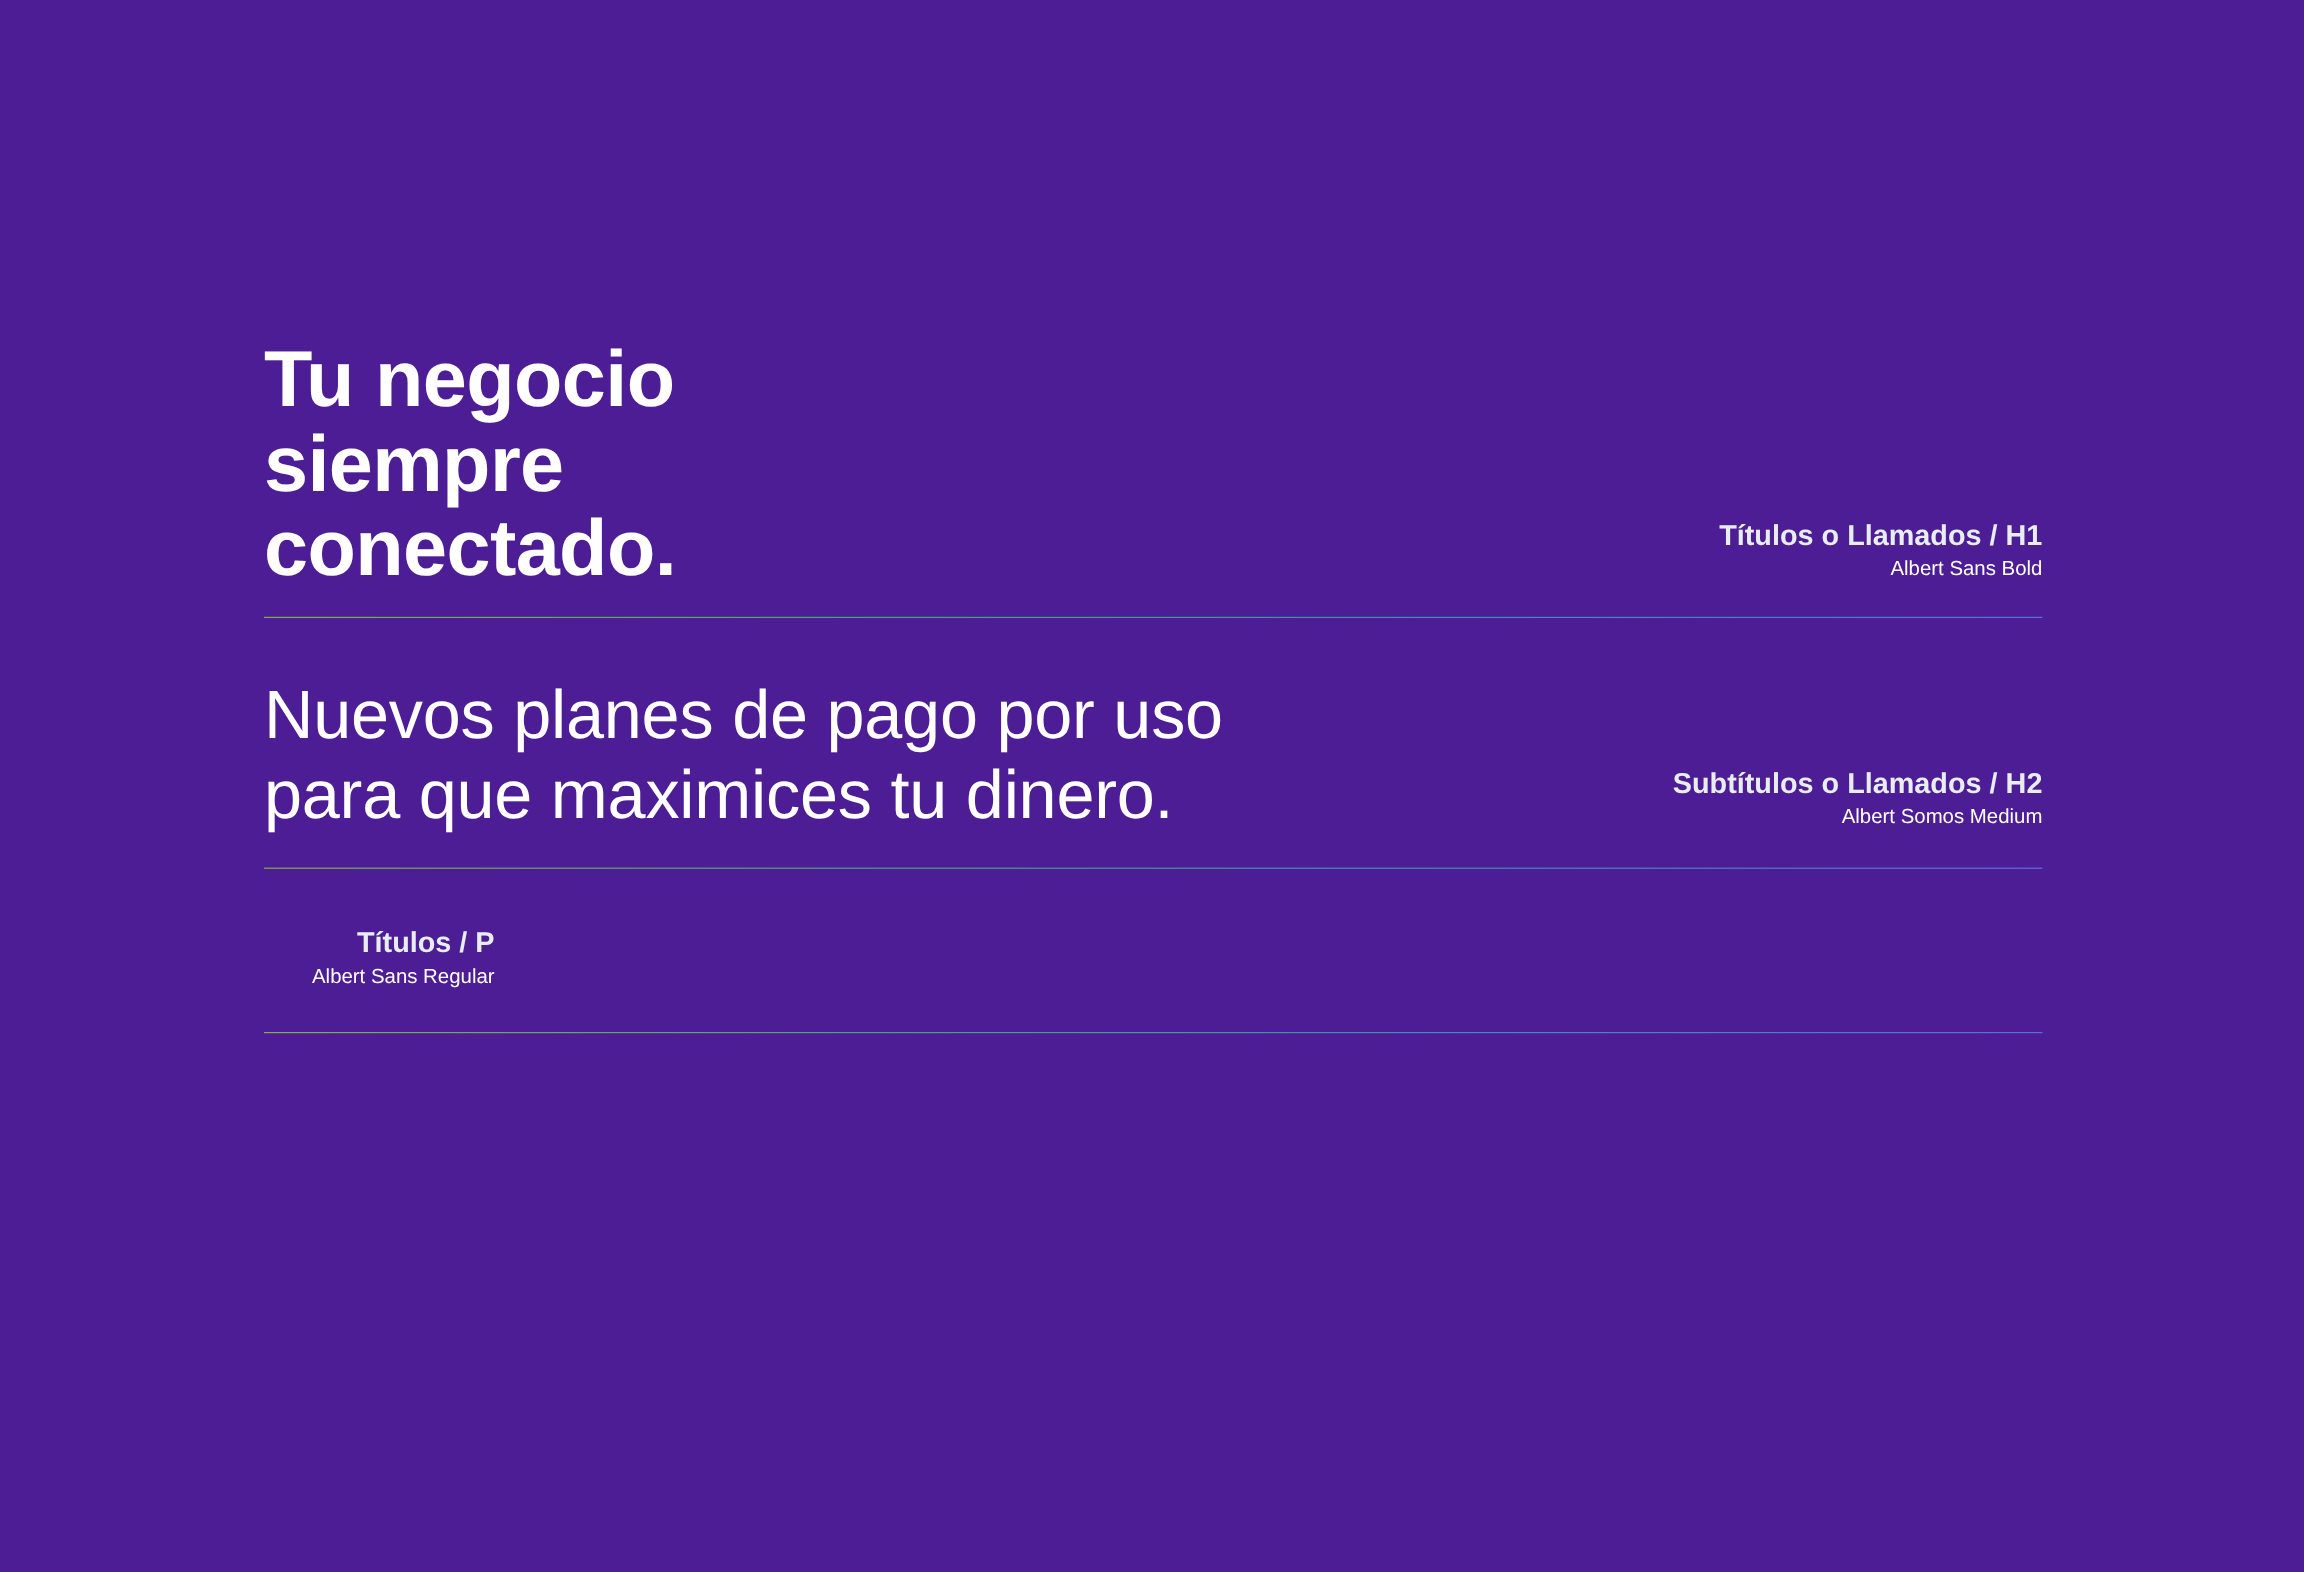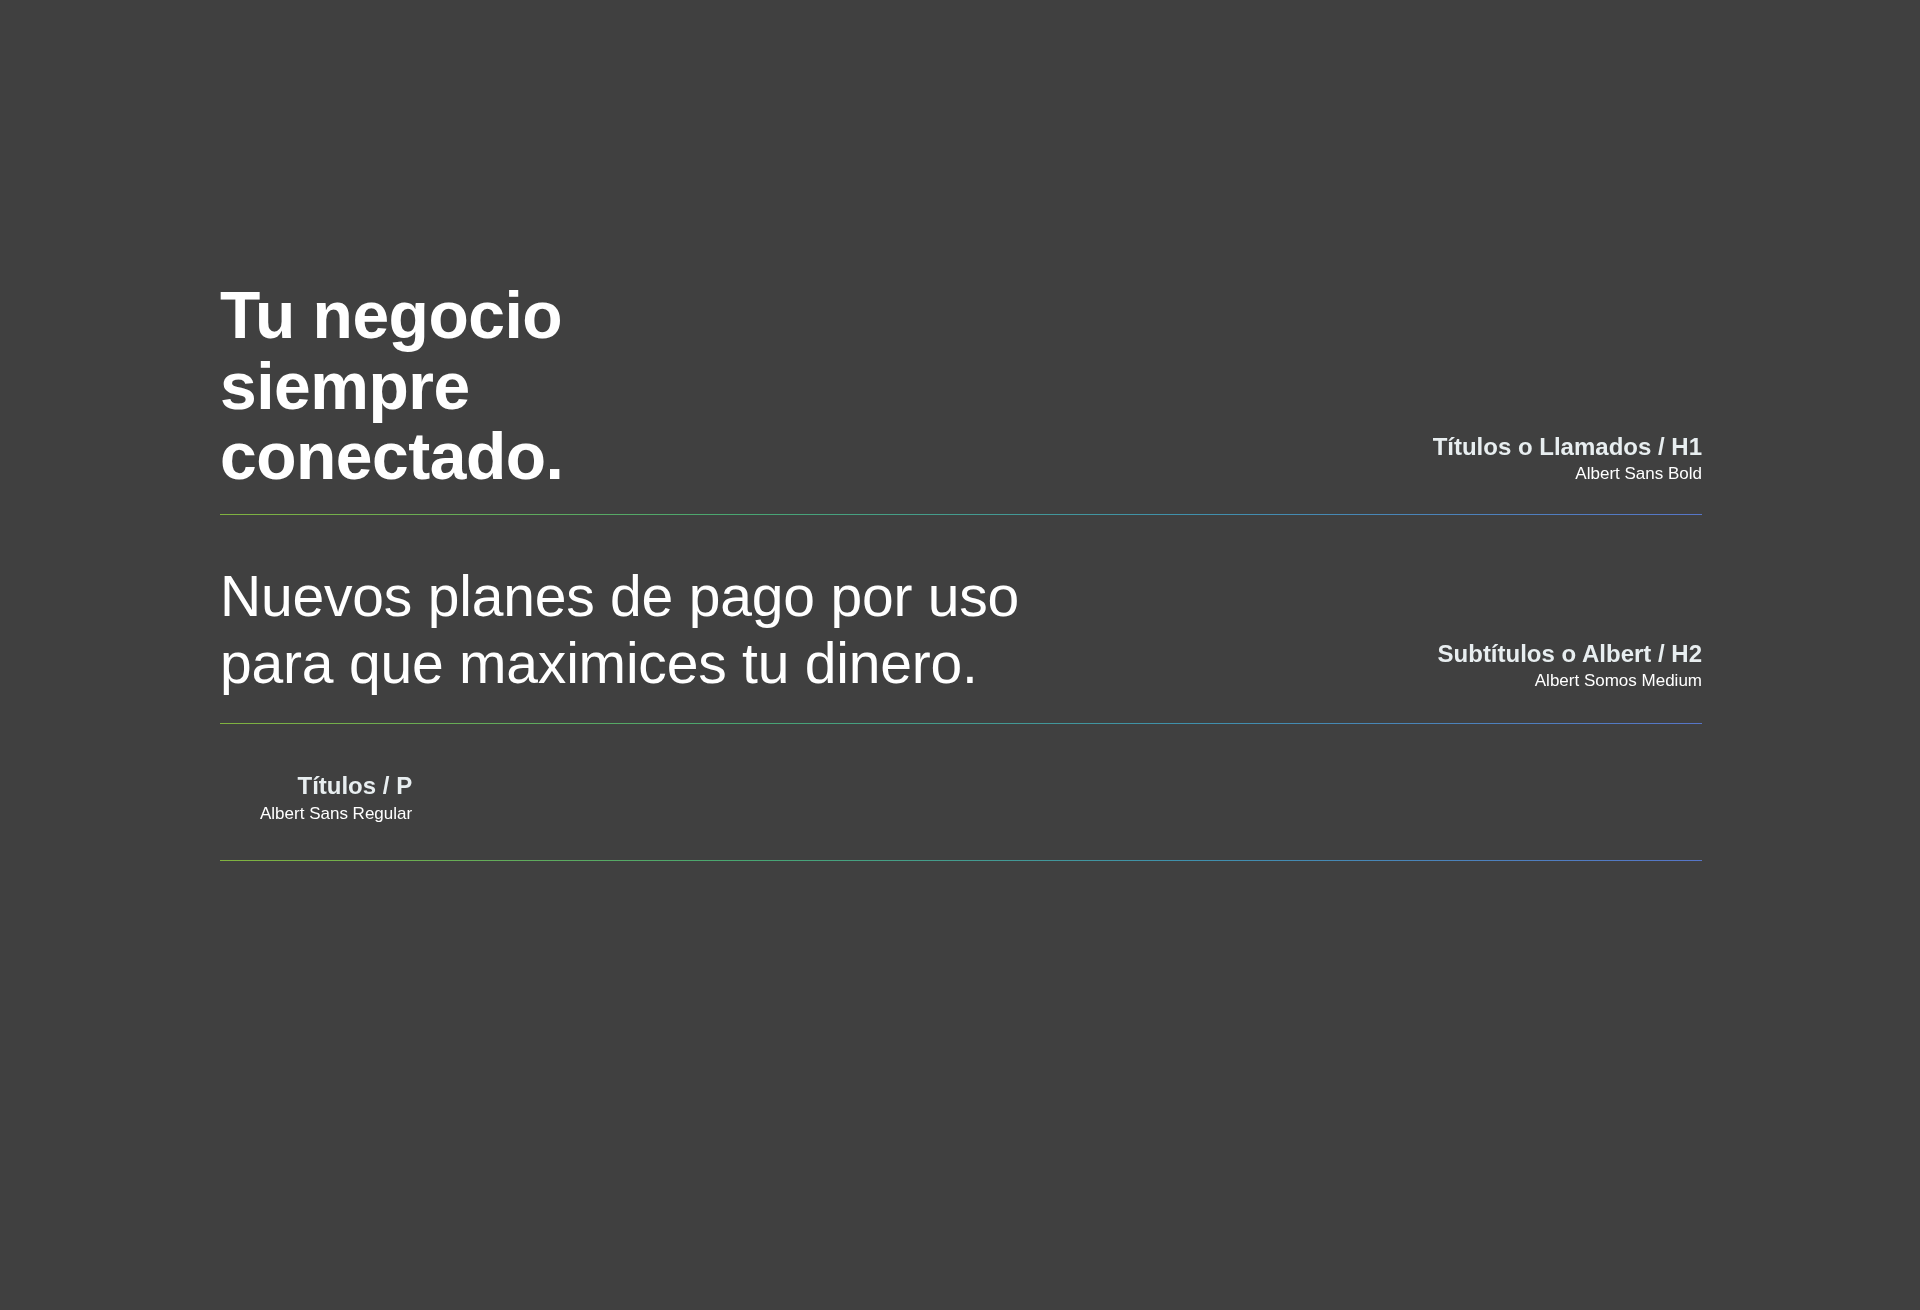--- a/index.html
+++ b/index.html
@@ -10,21 +10,21 @@
     width: 1920px;
     height: 1310px;
     background: #061923;
     font-family: "Liberation Sans", sans-serif;
     overflow: hidden;
   }
   .page {
     position: relative;
     width: 1920px;
     height: 1310px;
-    background: #404040;
+    background: #4c1d95;
   }
   .content {
     position: absolute;
     left: 220px;
     top: 280px;
     width: 1482px;
   }
 
   
   .block {
@@ -121,21 +121,21 @@
         </div>
       </div>
       <hr class="rule">
     </section>
 
     <section class="block" id="block-h2">
       <div class="block-inner">
         <div class="sample-h2">Nuevos planes de pago por uso
 para que maximices tu dinero.</div>
         <div class="label-col">
-          <div class="label-role">Subtítulos o Albert / H2</div>
+          <div class="label-role">Subtítulos o Llamados / H2</div>
           <div class="label-font">Albert Somos Medium</div>
         </div>
       </div>
       <hr class="rule">
     </section>
 
     <section class="block" id="block-p">
       <div class="block-inner">
         <div class="label-col">
           <div class="label-role">Títulos / P</div>

